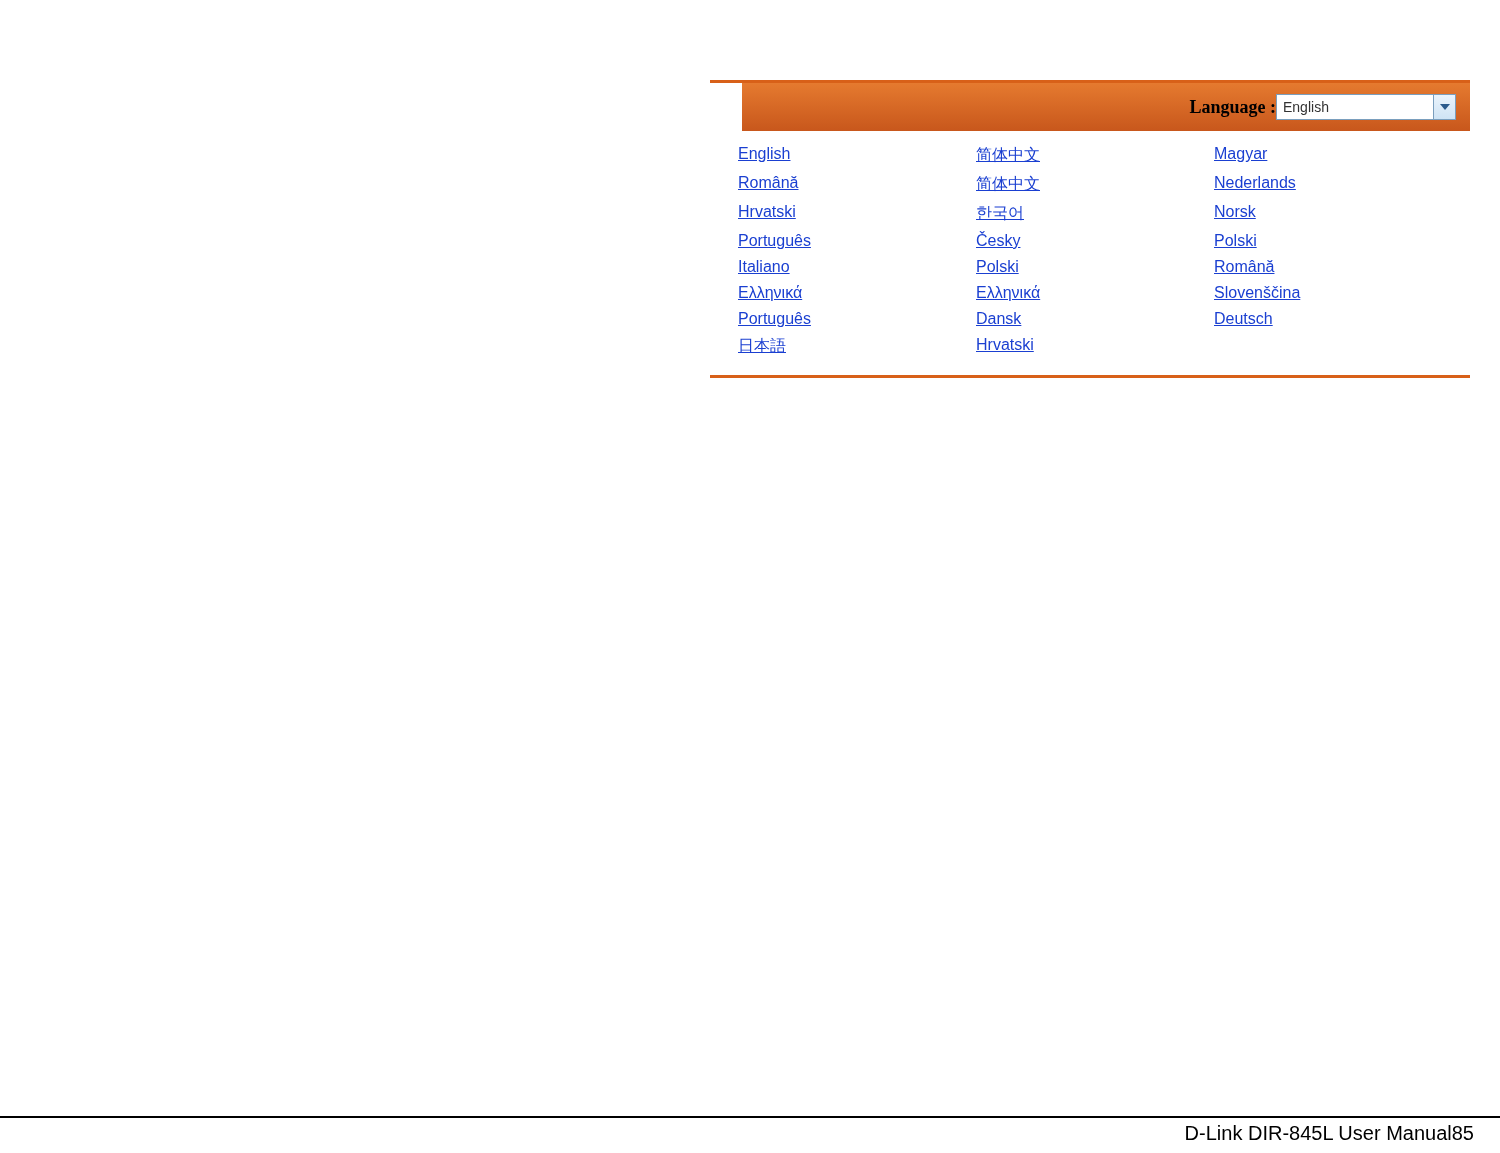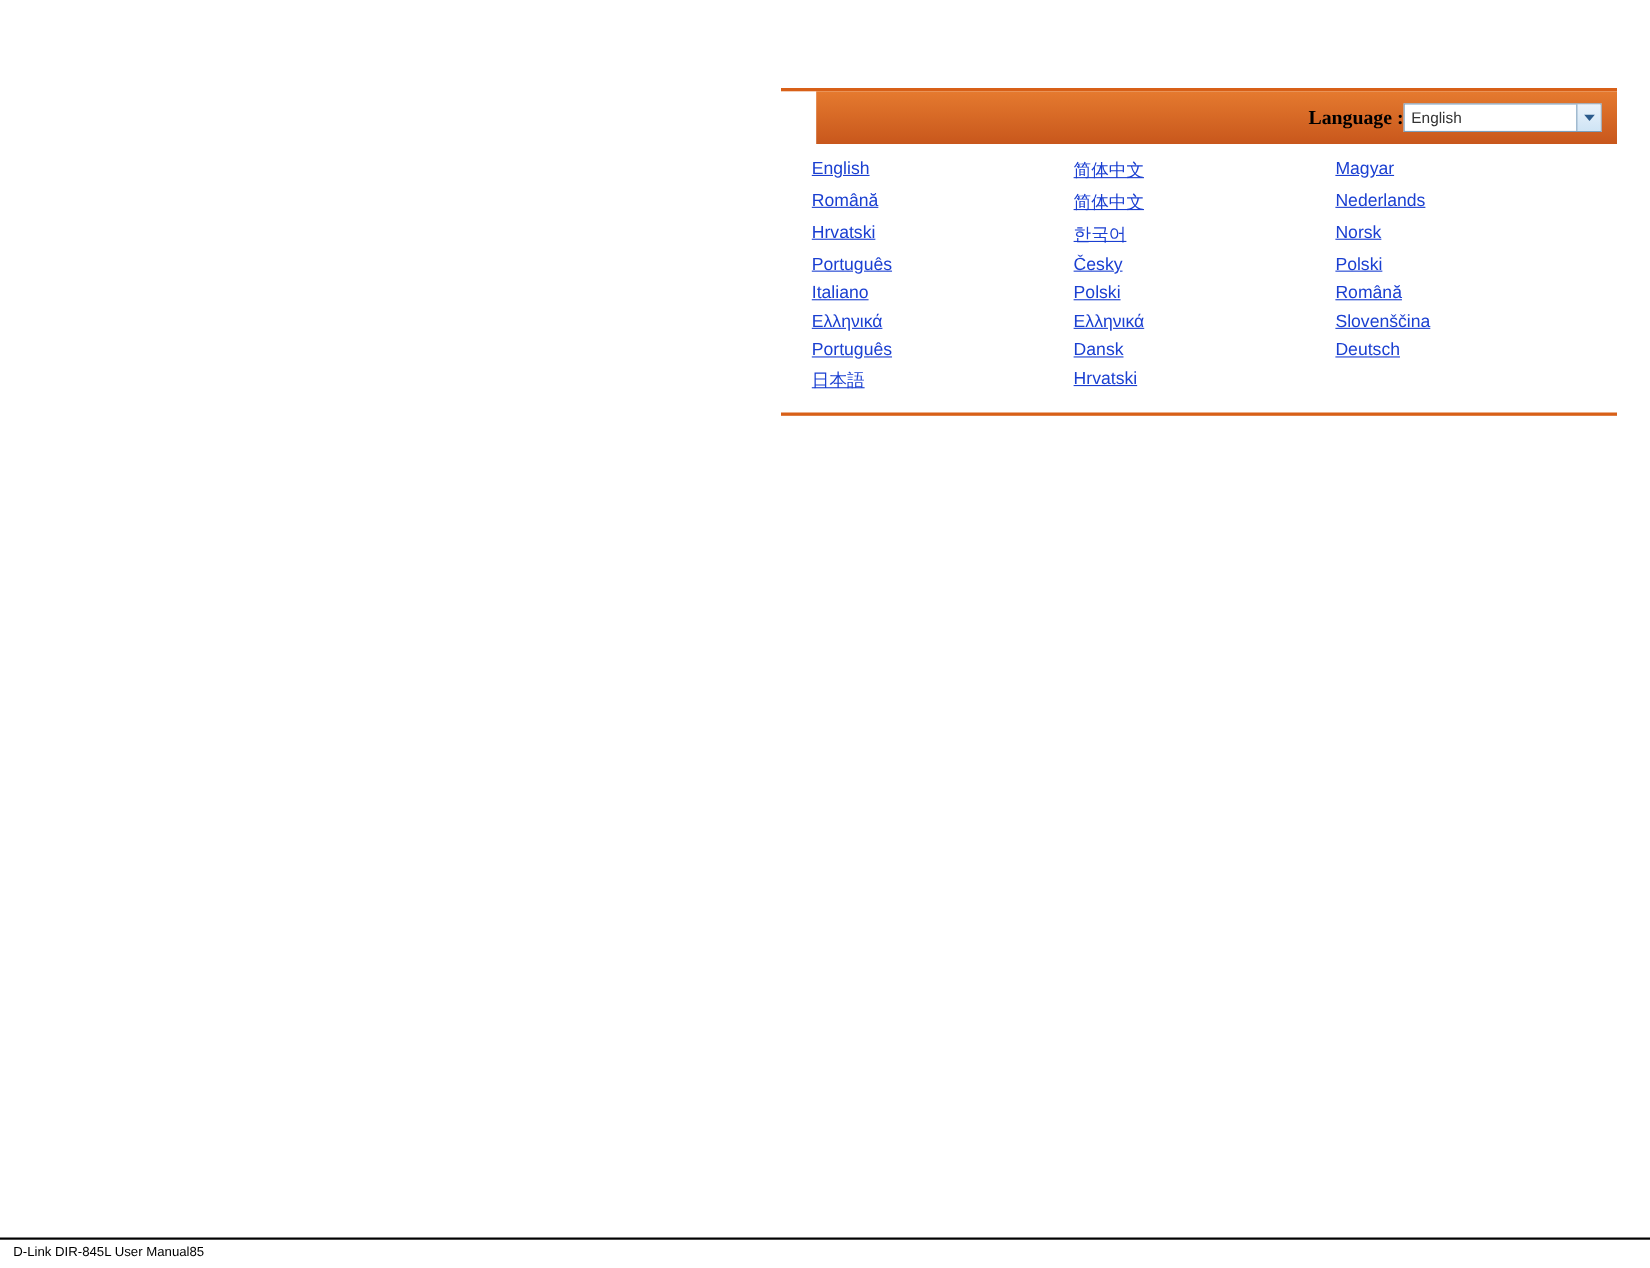--- a/index.html
+++ b/index.html
@@ -90,24 +90,24 @@
       cursor: pointer;
       justify-self: start;
     }
 
     .footer {
       position: absolute;
       left: 0;
       right: 0;
       bottom: 8px;
       border-top: 2px solid #000;
-      padding: 4px 12px 0 12px;
+      padding: 4px 26px 0 12px;
       display: flex;
-      justify-content: flex-start;
-      font-size: 12px;
+      justify-content: flex-end;
+      font-size: 20px;
     }
   </style>
 </head>
 <body>
 
 <div class="content">
   <div class="left-col">
   </div>
 
   <div class="right-col">

